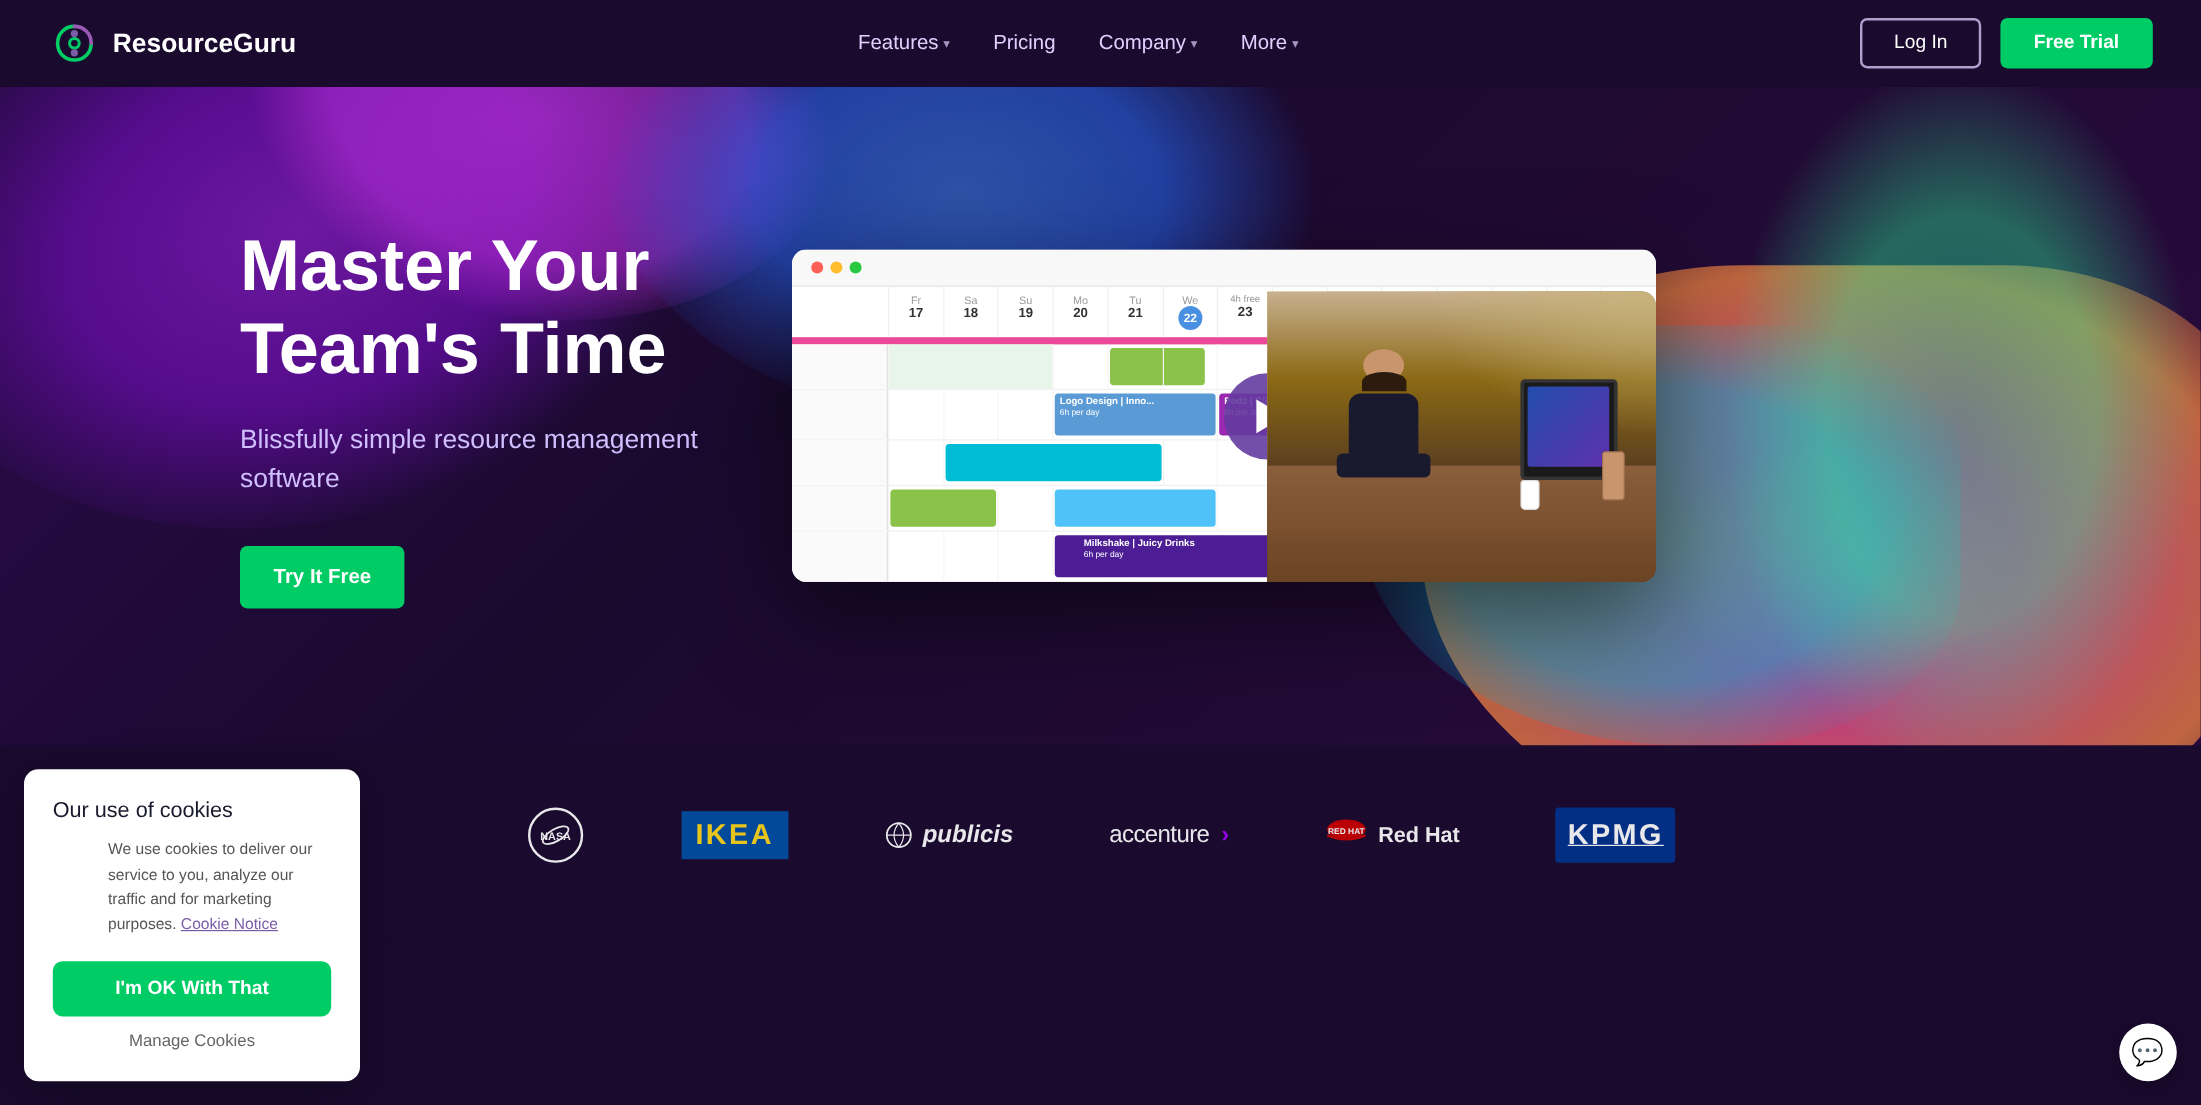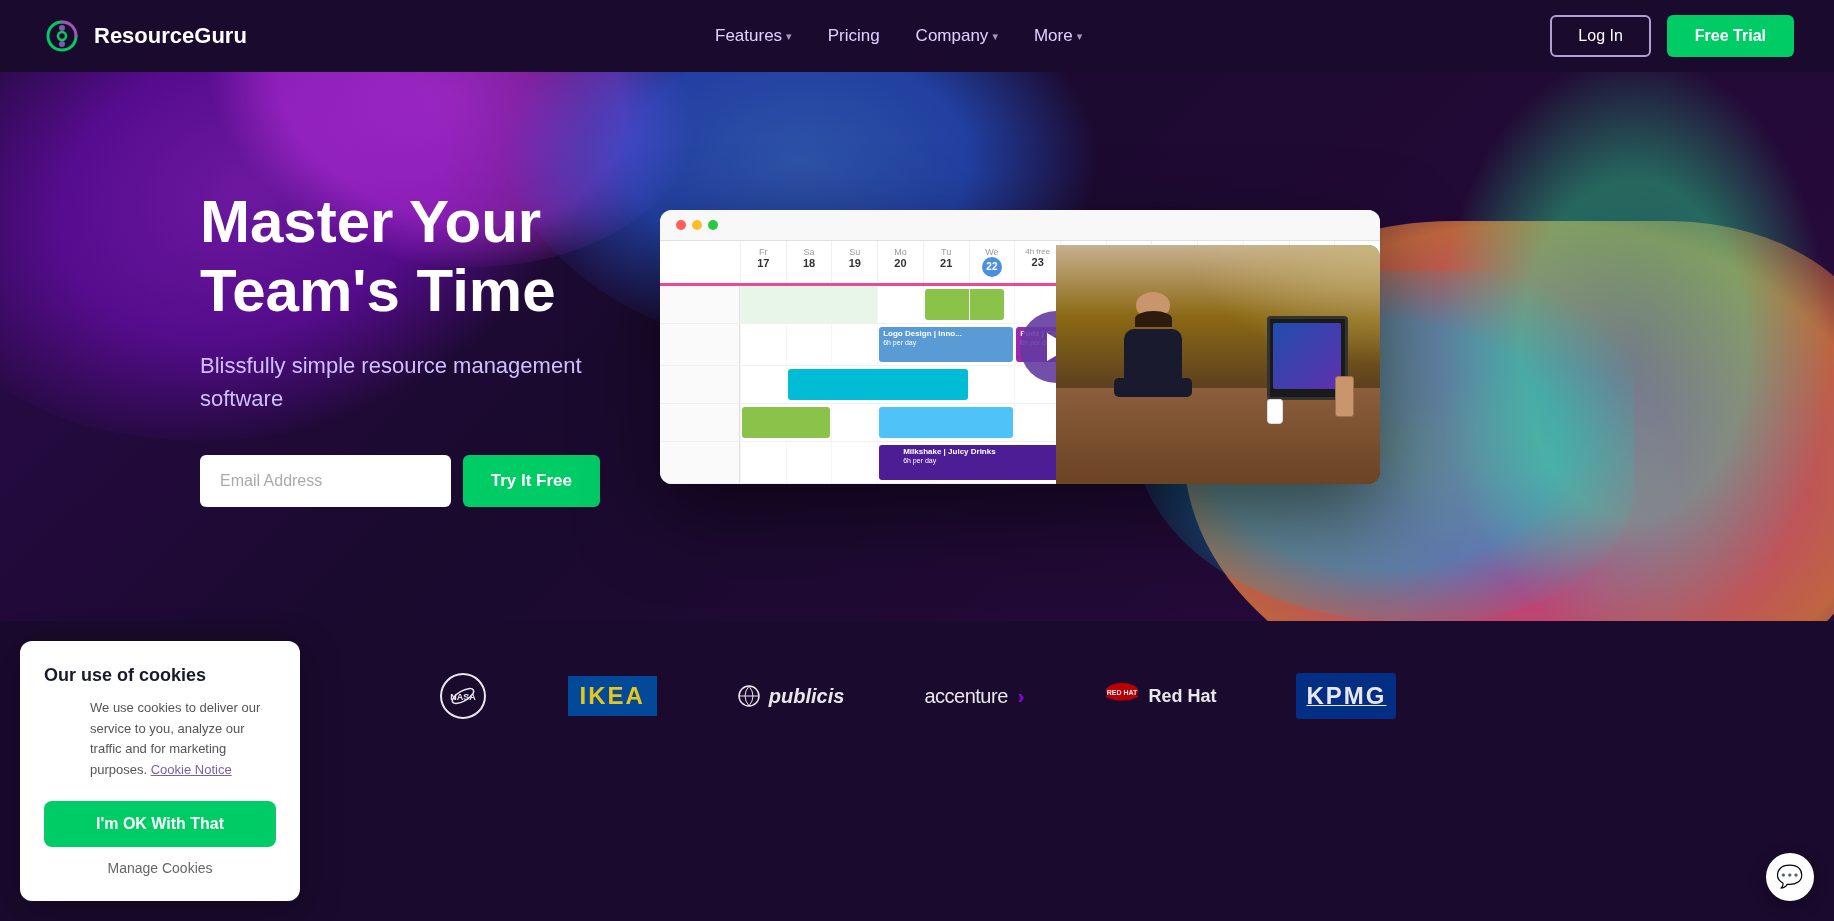--- a/index.html
+++ b/index.html
@@ -159,21 +159,21 @@
     }
     .logo-ikea { font-size: 28px; font-weight: 900; letter-spacing: 2px; }
 
     
     .cookie-banner {
       position: fixed; bottom: 20px; left: 20px; z-index: 200;
       background: white; border-radius: 12px;
       width: 280px; padding: 24px;
       box-shadow: 0 10px 40px rgba(0,0,0,0.3);
     }
-    .cookie-title { font-size: 18px; font-weight: 700; color: #1a1a2e; margin-bottom: 12px; }
+    .cookie-title { font-size: 18px; font-weight: 400; color: #1a1a2e; margin-bottom: 12px; }
     .cookie-text { font-size: 13px; color: #555; line-height: 1.6; margin-bottom: 20px; margin-left: 46px; }
     .cookie-text a { color: #7b5ea7; }
     .btn-cookie-ok {
       width: 100%; background: #00cc66; color: white; border: none;
       padding: 14px; border-radius: 8px; font-size: 16px; font-weight: 700; cursor: pointer;
       margin-bottom: 12px;
     }
     .btn-manage {
       width: 100%; background: transparent; color: #666; border: none;
       font-size: 14px; cursor: pointer; text-align: center;
@@ -203,21 +203,21 @@
       border-bottom: 1px solid #e0e0e0;
     }
     .dot { width: 10px; height: 10px; border-radius: 50%; }
     .dot-red { background: #ff5f57; }
     .dot-yellow { background: #ffbd2e; }
     .dot-green { background: #28c840; }
     .sched-dates {
       display: grid;
       grid-template-columns: 80px repeat(14, 1fr);
       background: #fff;
-      border-bottom: 3px solid #ec4899;
+      border-bottom: 6px solid #ec4899;
       font-size: 10px;
     }
     .sched-dates .spacer {}
     .sched-date-col {
       text-align: center;
       padding: 6px 2px;
       border-left: 1px solid #f0f0f0;
     }
     .sched-date-col .day-name { color: #999; font-size: 9px; }
     .sched-date-col .day-num { color: #333; font-weight: 700; font-size: 11px; }
@@ -304,21 +304,20 @@
     <div class="blob6"></div>
   </div>
   <div class="hero-content">
     <div class="hero-left">
       <h1 class="hero-title">
         <span>Master Your</span><br>
         <span>Team's Time</span>
       </h1>
       <p class="hero-subtitle">Blissfully simple resource management software</p>
       <div class="hero-form">
-        <input class="hero-email" type="email" placeholder="Email Address" style="">
         <button class="btn-try">Try It Free</button>
       </div>
     </div>
 
     <div class="hero-right">
       <div class="video-wrapper">
 
         <div class="sched-outer">
           <div class="sched-top-bar">
             <div class="dot dot-red"></div>

